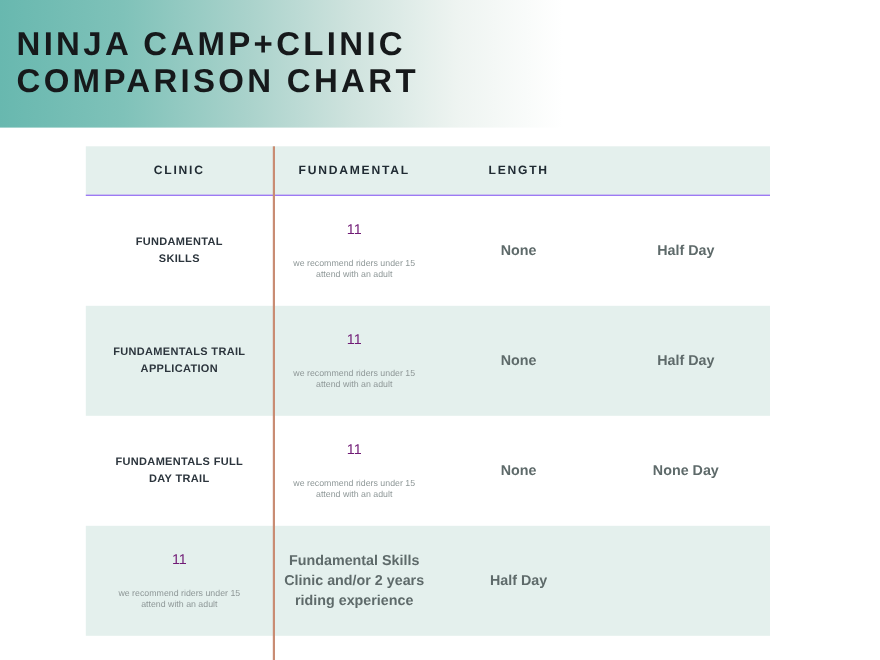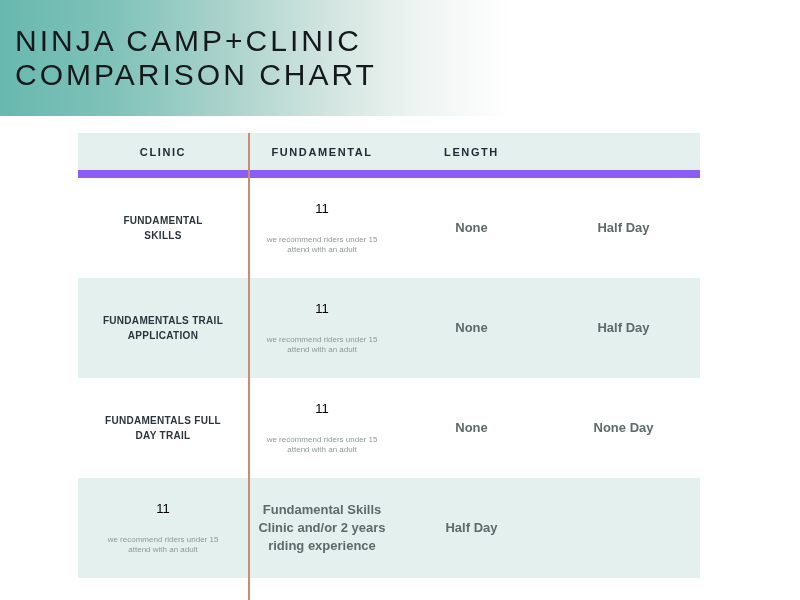--- a/index.html
+++ b/index.html
@@ -16,21 +16,21 @@
     position: absolute; left: 0; top: 0;
     width: 800px; height: 116px;
     background: linear-gradient(90deg,
       #68b8af 0%, #7fc2b9 14%, #a9d2cb 28%,
       #cfe3de 40%, #eef4f1 52%, #ffffff 64%);
   }
   .banner h1 {
     padding: 24px 0 0 15px;
     font-size: 30px;
     line-height: 34px;
-    font-weight: normal;
+    font-weight: bold;
     letter-spacing: 3px;
     color: #16191b;
     text-transform: uppercase;
   }
   .banner h1 span { display: block; }
 
   
   .tablewrap {
     position: absolute;
     left: 78px; top: 133px;
@@ -38,21 +38,21 @@
   }
   .grid-row {
     display: grid;
     grid-template-columns: 170px 148px 151px 153px;
     align-items: center;
     text-align: center;
   }
   .thead {
     height: 45px;
     background: #e4f0ed;
-    border-bottom: 8px solid #8b5cf6;
+    border-bottom: 1px solid #8b5cf6;
   }
   .th {
     font-size: 11px;
     font-weight: bold;
     letter-spacing: 1.6px;
     line-height: 14px;
     color: #202b33;
     white-space: pre-line;
   }
   .tr {
@@ -64,21 +64,21 @@
   .td.clinic {
     font-size: 10px;
     font-weight: bold;
     letter-spacing: 0.3px;
     line-height: 15px;
     color: #2c353d;
   }
   .agenum {
     font-size: 13px;
     line-height: 16px;
-    color: #000000;
+    color: #701a75;
   }
   .agenote {
     font-size: 8px;
     line-height: 10px;
     color: #8f9898;
     white-space: pre-line;
   }
   .td.prereq, .td.length {
     font-size: 13px;
     line-height: 18px;

